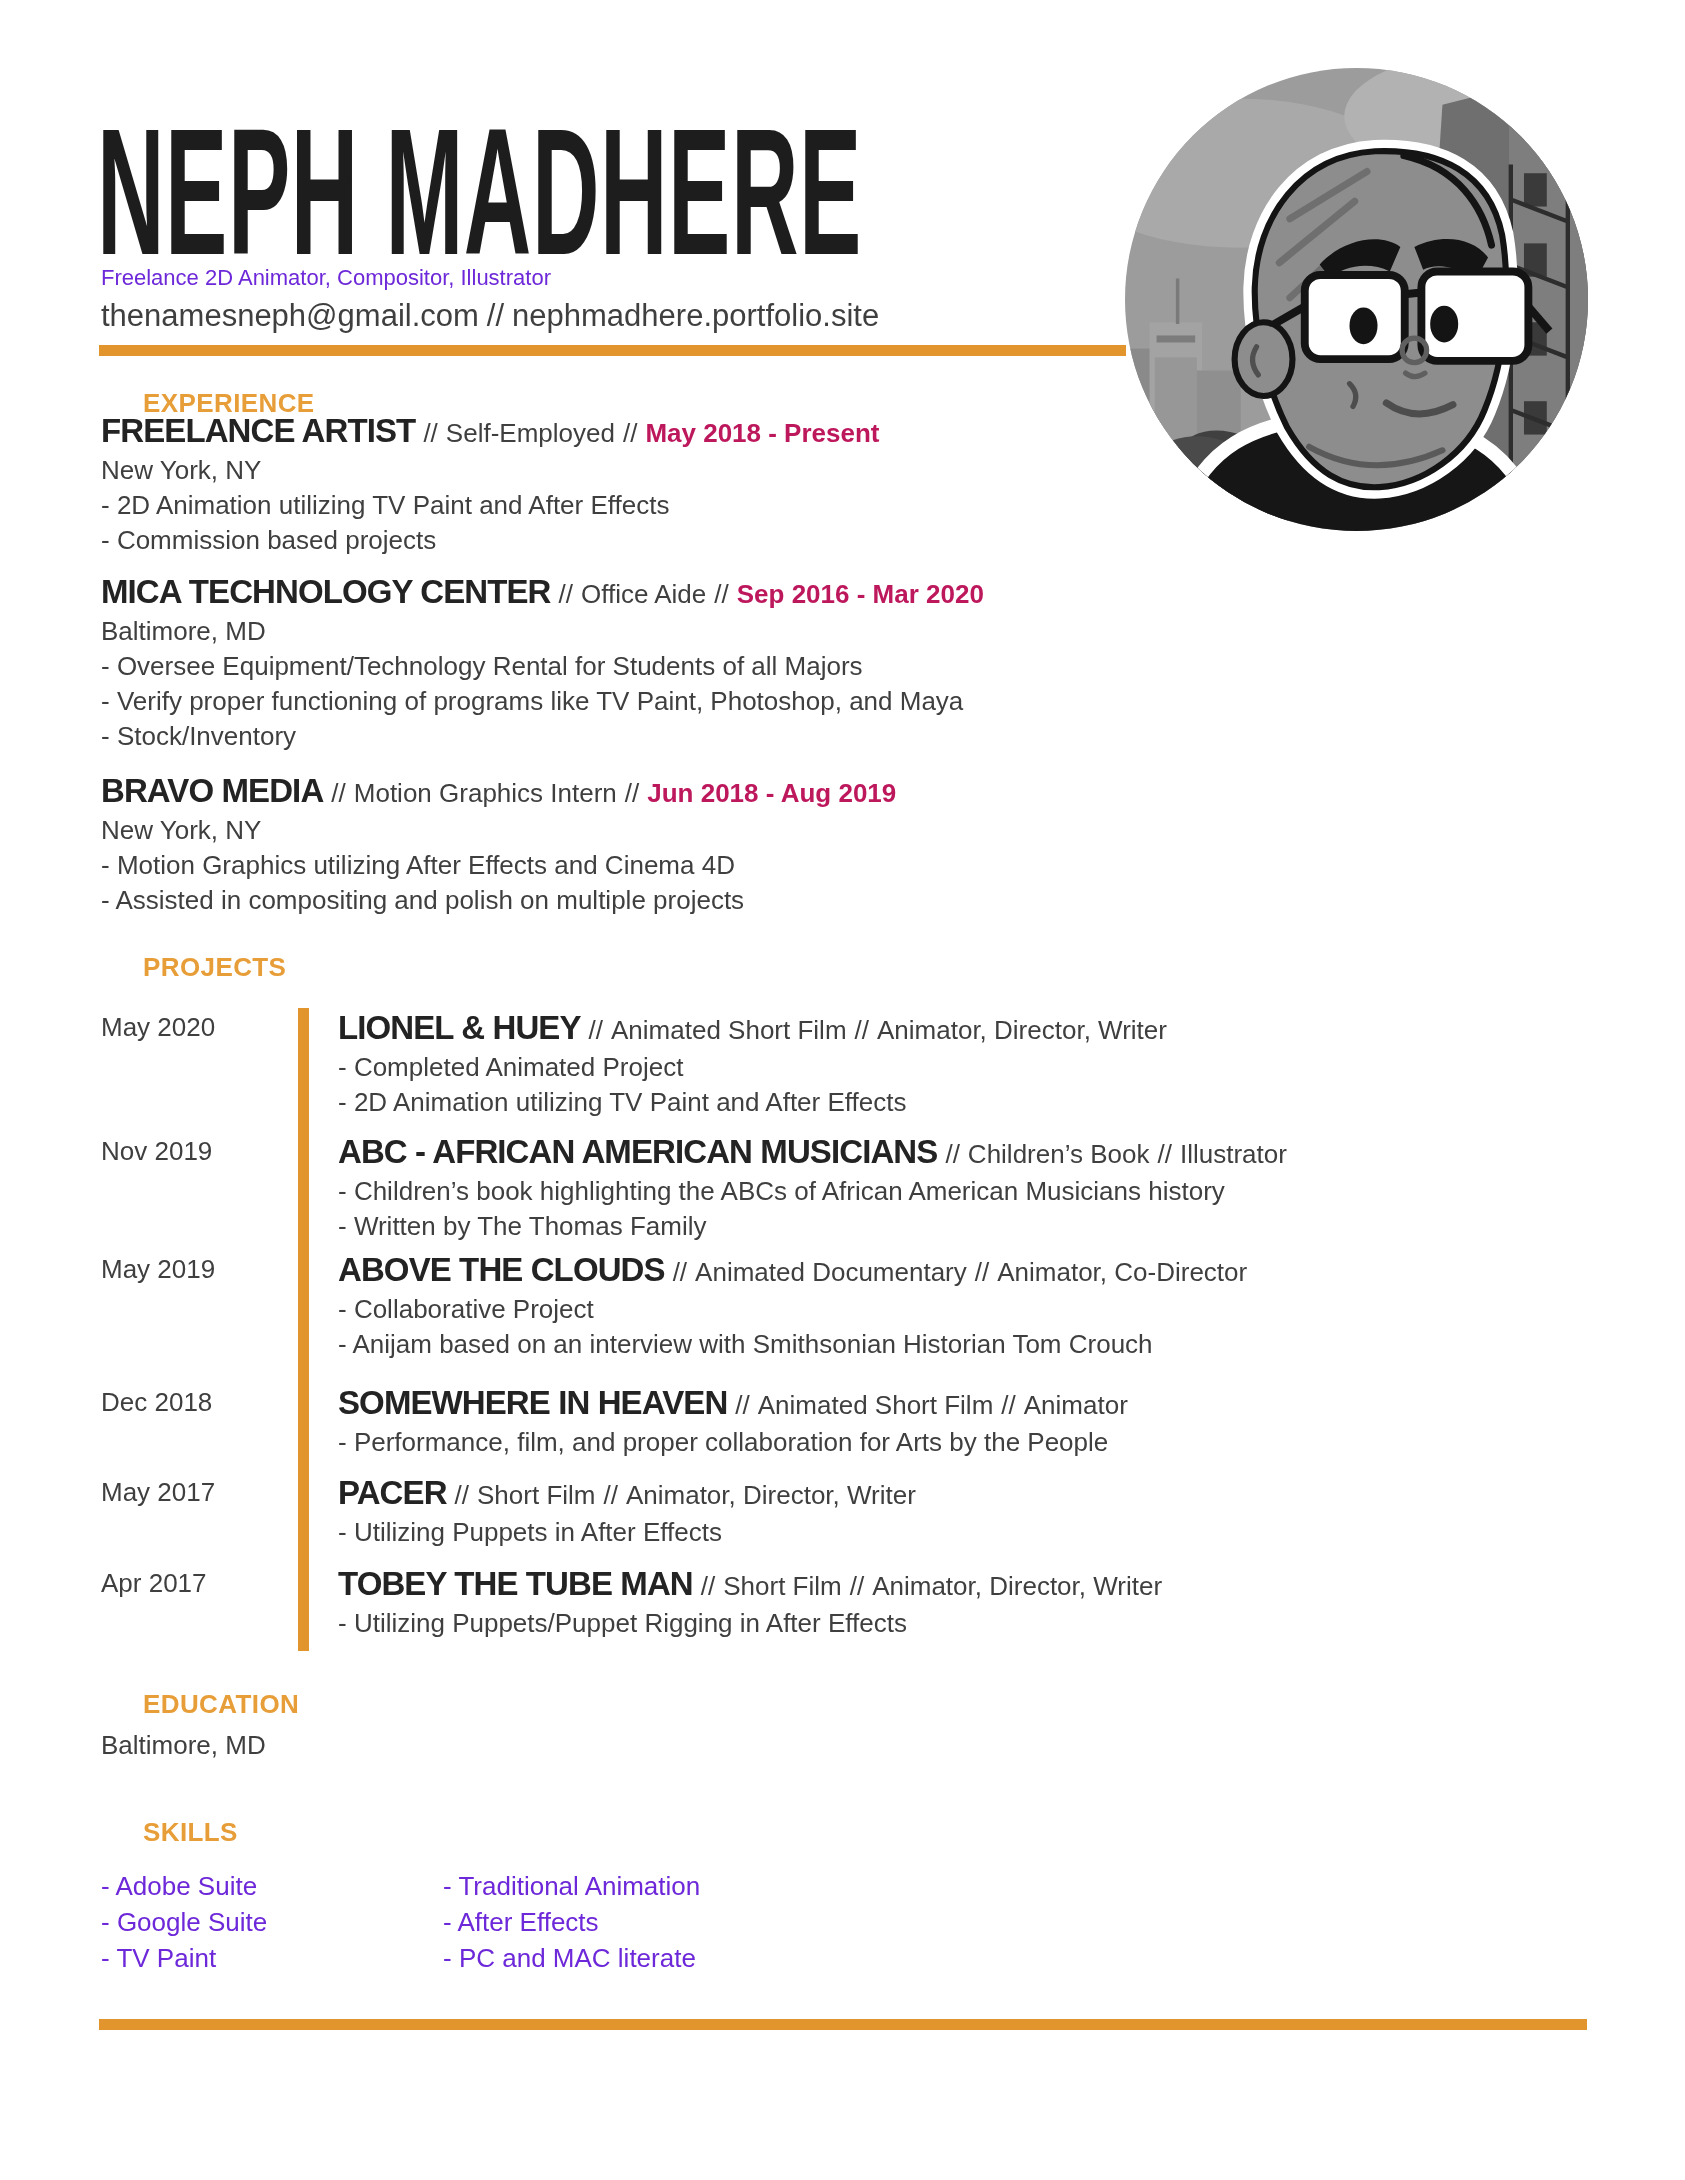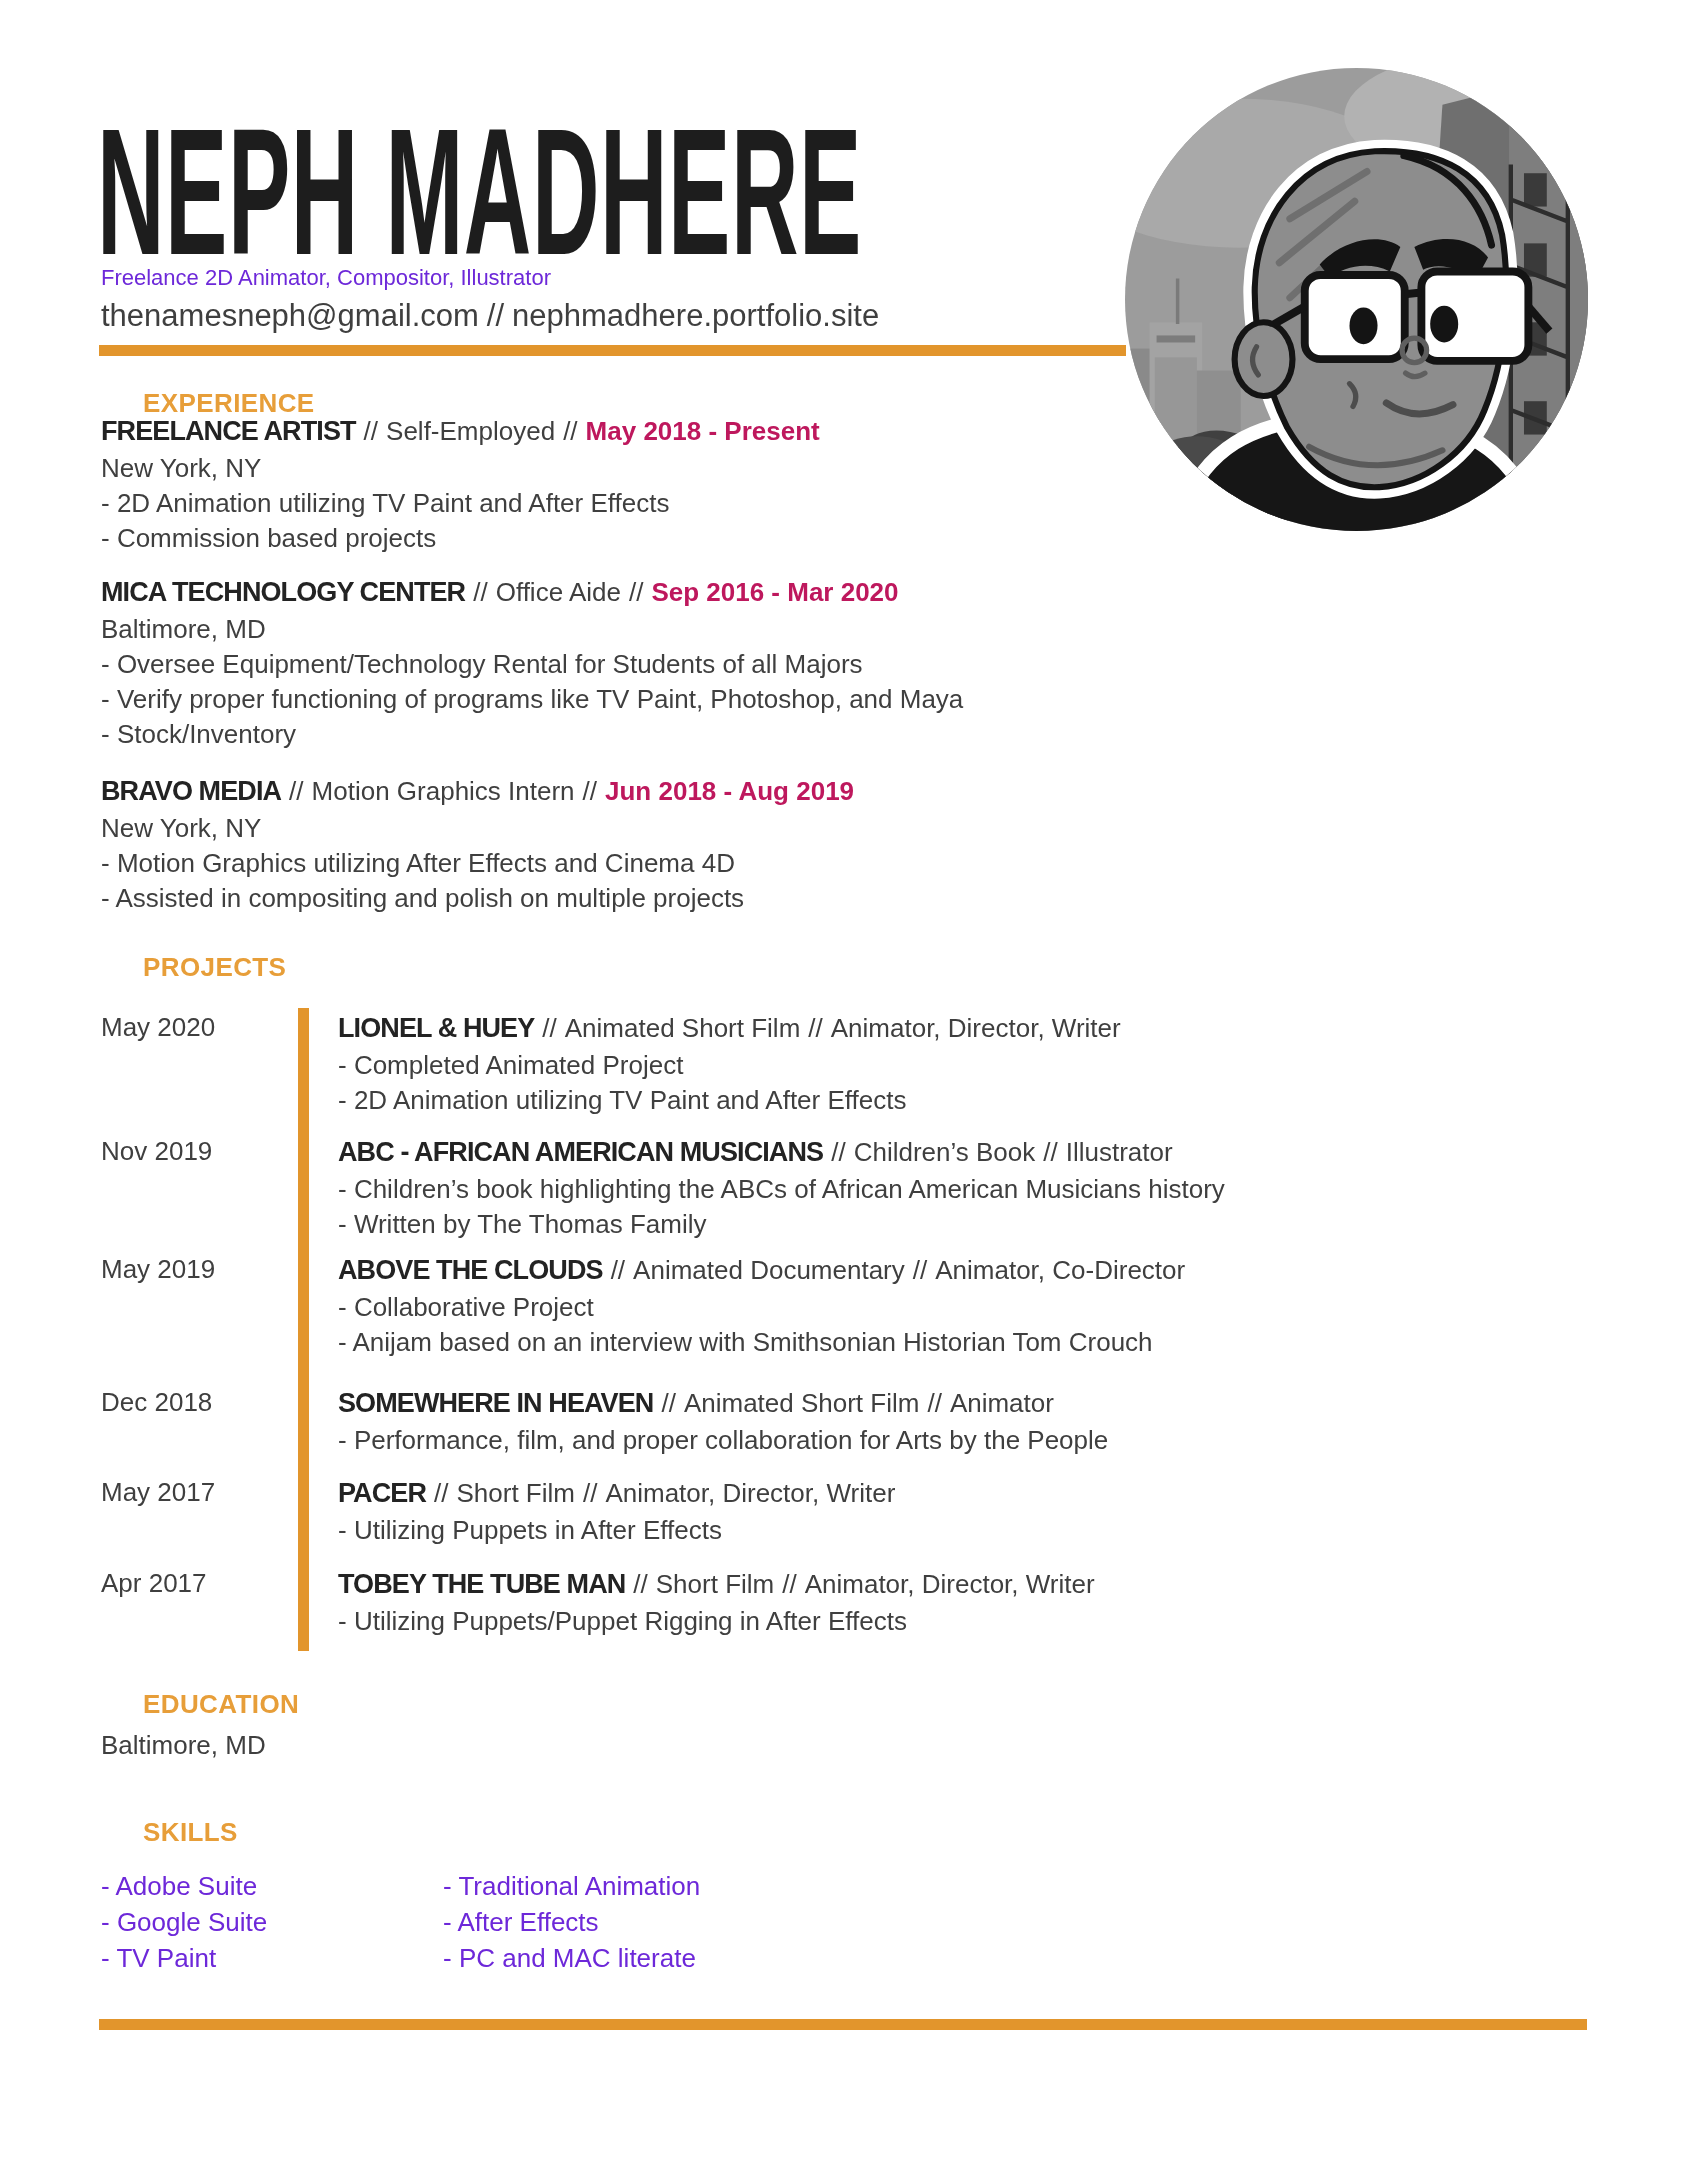--- a/index.html
+++ b/index.html
@@ -23,21 +23,21 @@
   .rule-bottom{left:99px;top:2019px;width:1488px;height:11.4px;}
   
   .avatar{left:1125px;top:68px;width:463px;height:463px;}
   
   .sec-head{
     font-size:26px;font-weight:800;color:#e79e39;letter-spacing:0.4px;
     white-space:nowrap;line-height:30px;
   }
   .line{font-size:26px;line-height:35px;white-space:nowrap;color:#3f3f3f;}
   .tline{font-size:26px;line-height:40px;white-space:nowrap;}
-  .b{font-weight:700;color:#232323;letter-spacing:-0.9px;font-size:27px;}
+  .b{font-weight:700;color:#232323;letter-spacing:-0.9px;font-size:33px;}
   .sep{color:#3f3f3f;margin:0 8px;}
   .role{color:#3f3f3f;}
   .odate{color:#be185d;font-weight:700;}
   
   .prow{left:101px;width:1492px;}
   .pdate{position:absolute;left:0;top:4.4px;font-size:26px;color:#3f3f3f;white-space:nowrap;}
   .pcontent{margin-left:237px;}
   .vbar{left:298px;top:1008px;width:11.4px;height:643px;background:#e2952c;}
   
   .skill-col{font-size:26px;line-height:36px;white-space:nowrap;color:#6d28d9;}

